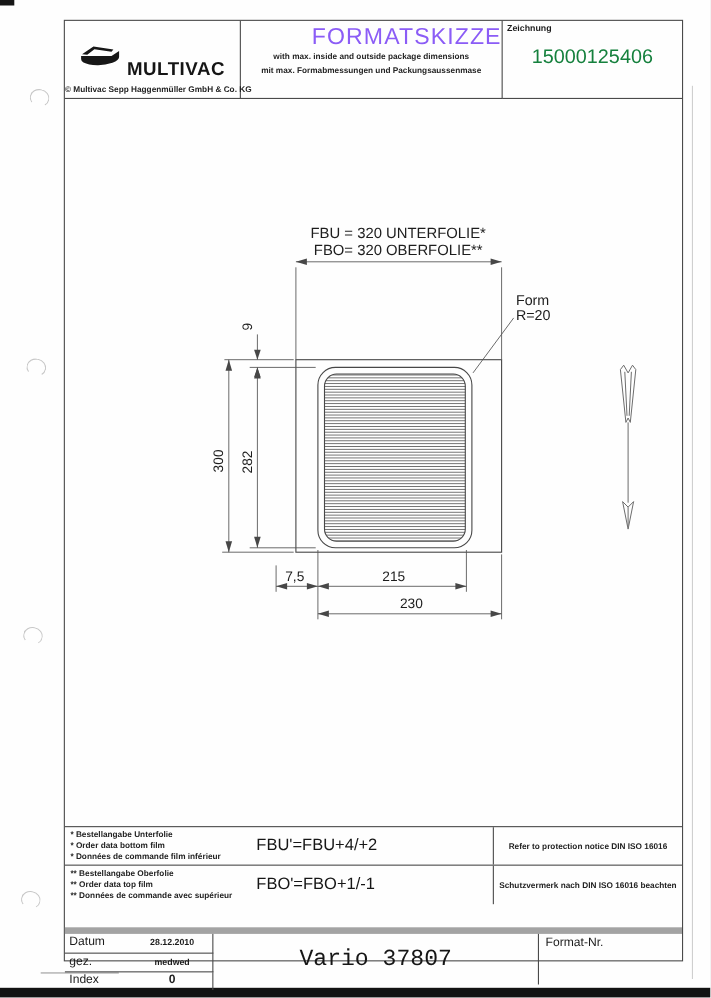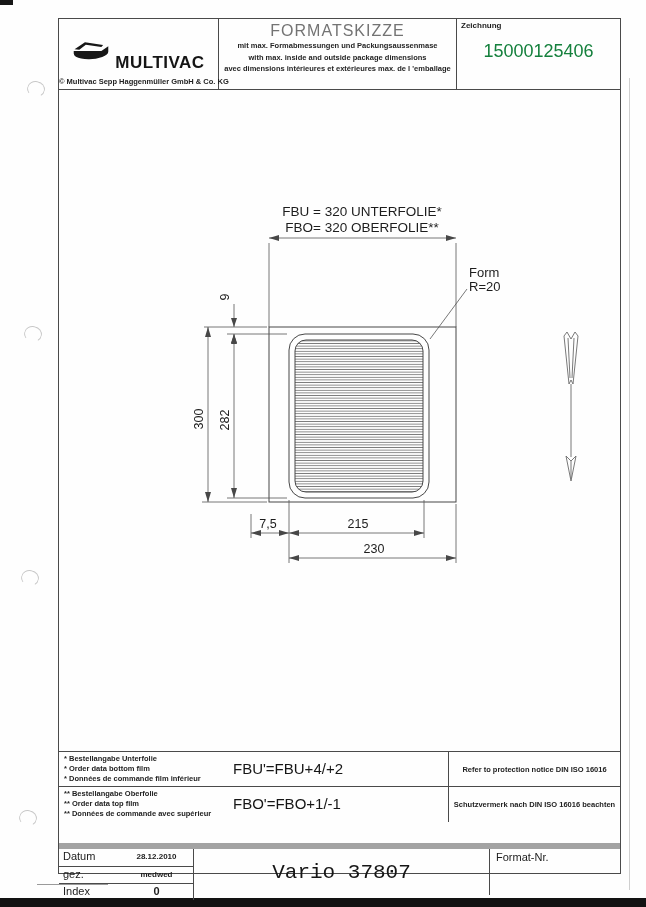--- a/index.html
+++ b/index.html
@@ -7,21 +7,21 @@
         font-family:"Liberation Sans",sans-serif;color:#1c1c1c;}
   .frame{position:absolute;left:58px;top:18px;width:561px;height:854px;border:1px solid #4a4a4a;box-sizing:content-box;}
   
   .hcell{position:absolute;top:0;height:71px;border-bottom:1px solid #4a4a4a;box-sizing:border-box;}
   .cell-logo{left:0;width:160px;border-right:1px solid #4a4a4a;text-align:center;}
   .cell-title{left:160px;width:238px;border-right:1px solid #4a4a4a;text-align:center;}
   .cell-zeich{left:398px;width:163px;}
   .logo-row{display:flex;align-items:center;justify-content:center;gap:5px;margin-top:10px;}
   .brand{font-size:17px;font-weight:bold;letter-spacing:.5px;color:#151515;margin-top:24px;}
   .copyright{font-size:7.5px;font-weight:bold;margin-top:4px;white-space:nowrap;color:#222;}
-  .doc-title{font-size:16px;letter-spacing:1px;margin-top:3px;color:#737373;}
+  .doc-title{font-size:21px;letter-spacing:1px;margin-top:3px;color:#8b5cf6;text-align:right;}
   .subtitle{font-size:7.5px;font-weight:bold;line-height:1.55;white-space:nowrap;color:#242424;}
   .z-label{position:absolute;left:4px;top:2px;font-size:8px;font-weight:bold;}
   .z-number{position:absolute;left:0;width:100%;top:22px;text-align:center;font-size:18px;color:#15803d;}
   
   .draw-area{position:absolute;left:0;top:71px;width:561px;height:661px;}
   
   .notes{position:absolute;left:0;top:732px;width:561px;height:70px;border-top:1px solid #4a4a4a;box-sizing:border-box;}
   .notes-row{position:absolute;left:0;width:561px;box-sizing:border-box;}
   .nrow1{top:0;height:35px;border-bottom:1px solid #4a4a4a;}
   .nrow2{top:35px;height:35px;}
@@ -74,23 +74,22 @@
           <path d="M3,11 L15,3 L36,6 L34,8.5 L16,5.8 L8.5,11.5 Z" fill="#171717"></path>
           <path d="M2,13 L34,13 L42,7.5 L42,14 Q42,17.5 35,20 Q27,22.8 19,22.6 Q9.5,22.4 4.5,19.8 Q2,18.3 2,16 Z" fill="#171717"></path>
         </svg>
         <span class="brand">MULTIVAC</span>
       </div>
       <div class="copyright">© Multivac Sepp Haggenmüller GmbH &amp; Co. KG</div>
     </div>
 
     <div class="hcell cell-title">
       <div class="doc-title">FORMATSKIZZE</div>
+      <div class="subtitle">with max. inside and outside package dimensions</div>
       <div class="subtitle">mit max. Formabmessungen und Packungsaussenmase</div>
-      <div class="subtitle">with max. inside and outside package dimensions</div>
-      <div class="subtitle">avec dimensions intérieures et extérieures max. de l 'emballage</div>
     </div>
 
     <div class="hcell cell-zeich">
       <div class="z-label">Zeichnung</div>
       <div class="z-number">15000125406</div>
     </div>
 
     <div class="draw-area">
       <svg width="561" height="661" viewBox="0 0 561 661">
         <defs>

